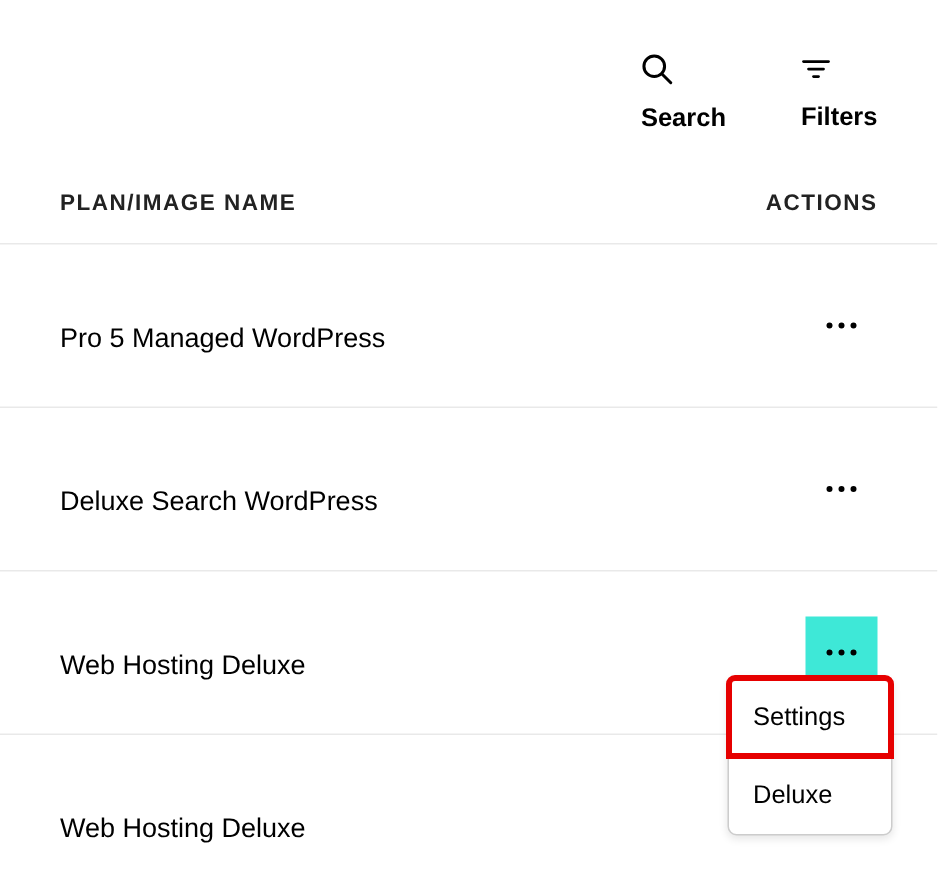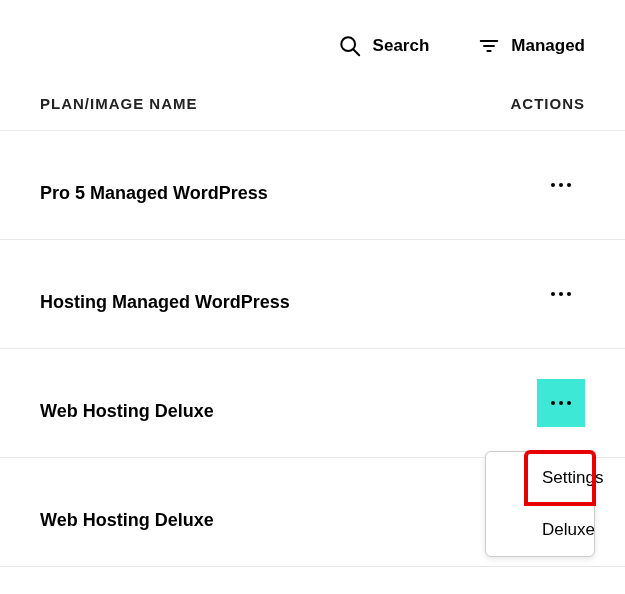--- a/index.html
+++ b/index.html
@@ -12,26 +12,26 @@
     }
     .toolbar {
       display: flex;
       justify-content: flex-end;
       align-items: center;
       gap: 50px;
       padding: 35px 40px 20px 0;
     }
     .toolbar-item {
       display: flex;
-      align-items: center;
       gap: 12px;
       cursor: pointer;
       font-size: 17px;
       font-weight: 600;
       color: #000;
+      flex-direction: column;
     }
     .toolbar-item svg { display: block; }
     .table-header {
       display: flex;
       justify-content: space-between;
       align-items: center;
       padding: 18px 40px 18px 40px;
       font-size: 15px;
       font-weight: 700;
       letter-spacing: 1px;
@@ -43,21 +43,21 @@
       justify-content: space-between;
       align-items: center;
       padding: 0 40px;
       height: 109px;
       border-bottom: 1px solid #e9e9e9;
       position: relative;
     }
     .row:last-of-type { border-bottom: none; }
     .plan-name {
       font-size: 18px;
-      font-weight: 700;
+      font-weight: 400;
       color: #000;
       margin-top: 16px;
     }
     .actions-btn {
       width: 48px;
       height: 48px;
       display: flex;
       align-items: center;
       justify-content: center;
       cursor: pointer;
@@ -81,21 +81,20 @@
       position: absolute;
       top: 451px;
       right: 30px;
       width: 110px;
       background: #fff;
       border: 1px solid #ccc;
       border-radius: 6px;
       box-shadow: 0 2px 6px rgba(0,0,0,0.1);
       overflow: visible;
       z-index: 10;
-      padding-left: 40px;
     }
     .dropdown-item {
       padding: 16px 12px 16px 16px;
       font-size: 17px;
       font-weight: 400;
       color: #000;
       cursor: pointer;
       position: relative;
     }
     .dropdown-item.highlighted {
@@ -119,42 +118,42 @@
     <span>Search</span>
   </div>
   <div class="toolbar-item">
     <span>
       <svg width="20" height="20" viewBox="0 0 24 24" fill="none" stroke="#000" stroke-width="2.2" stroke-linecap="round">
         <line x1="2" y1="6" x2="22" y2="6"></line>
         <line x1="6" y1="12" x2="18" y2="12"></line>
         <line x1="10" y1="18" x2="14" y2="18"></line>
       </svg>
     </span>
-    <span>Managed</span>
+    <span>Filters</span>
   </div>
 </div>
 
 <div class="table-header">
   <span>PLAN/IMAGE NAME</span>
   <span>ACTIONS</span>
 </div>
 
 <div class="row">
   <span class="plan-name">Pro 5 Managed WordPress</span>
   <button class="actions-btn">
     <span class="dots">
         <span></span>
         <span></span>
         <span></span>
       </span>
   </button>
 </div>
 
 <div class="row">
-  <span class="plan-name">Hosting Managed WordPress</span>
+  <span class="plan-name">Deluxe Search WordPress</span>
   <button class="actions-btn">
     <span class="dots">
         <span></span>
         <span></span>
         <span></span>
       </span>
   </button>
 </div>
 
 <div class="row">

